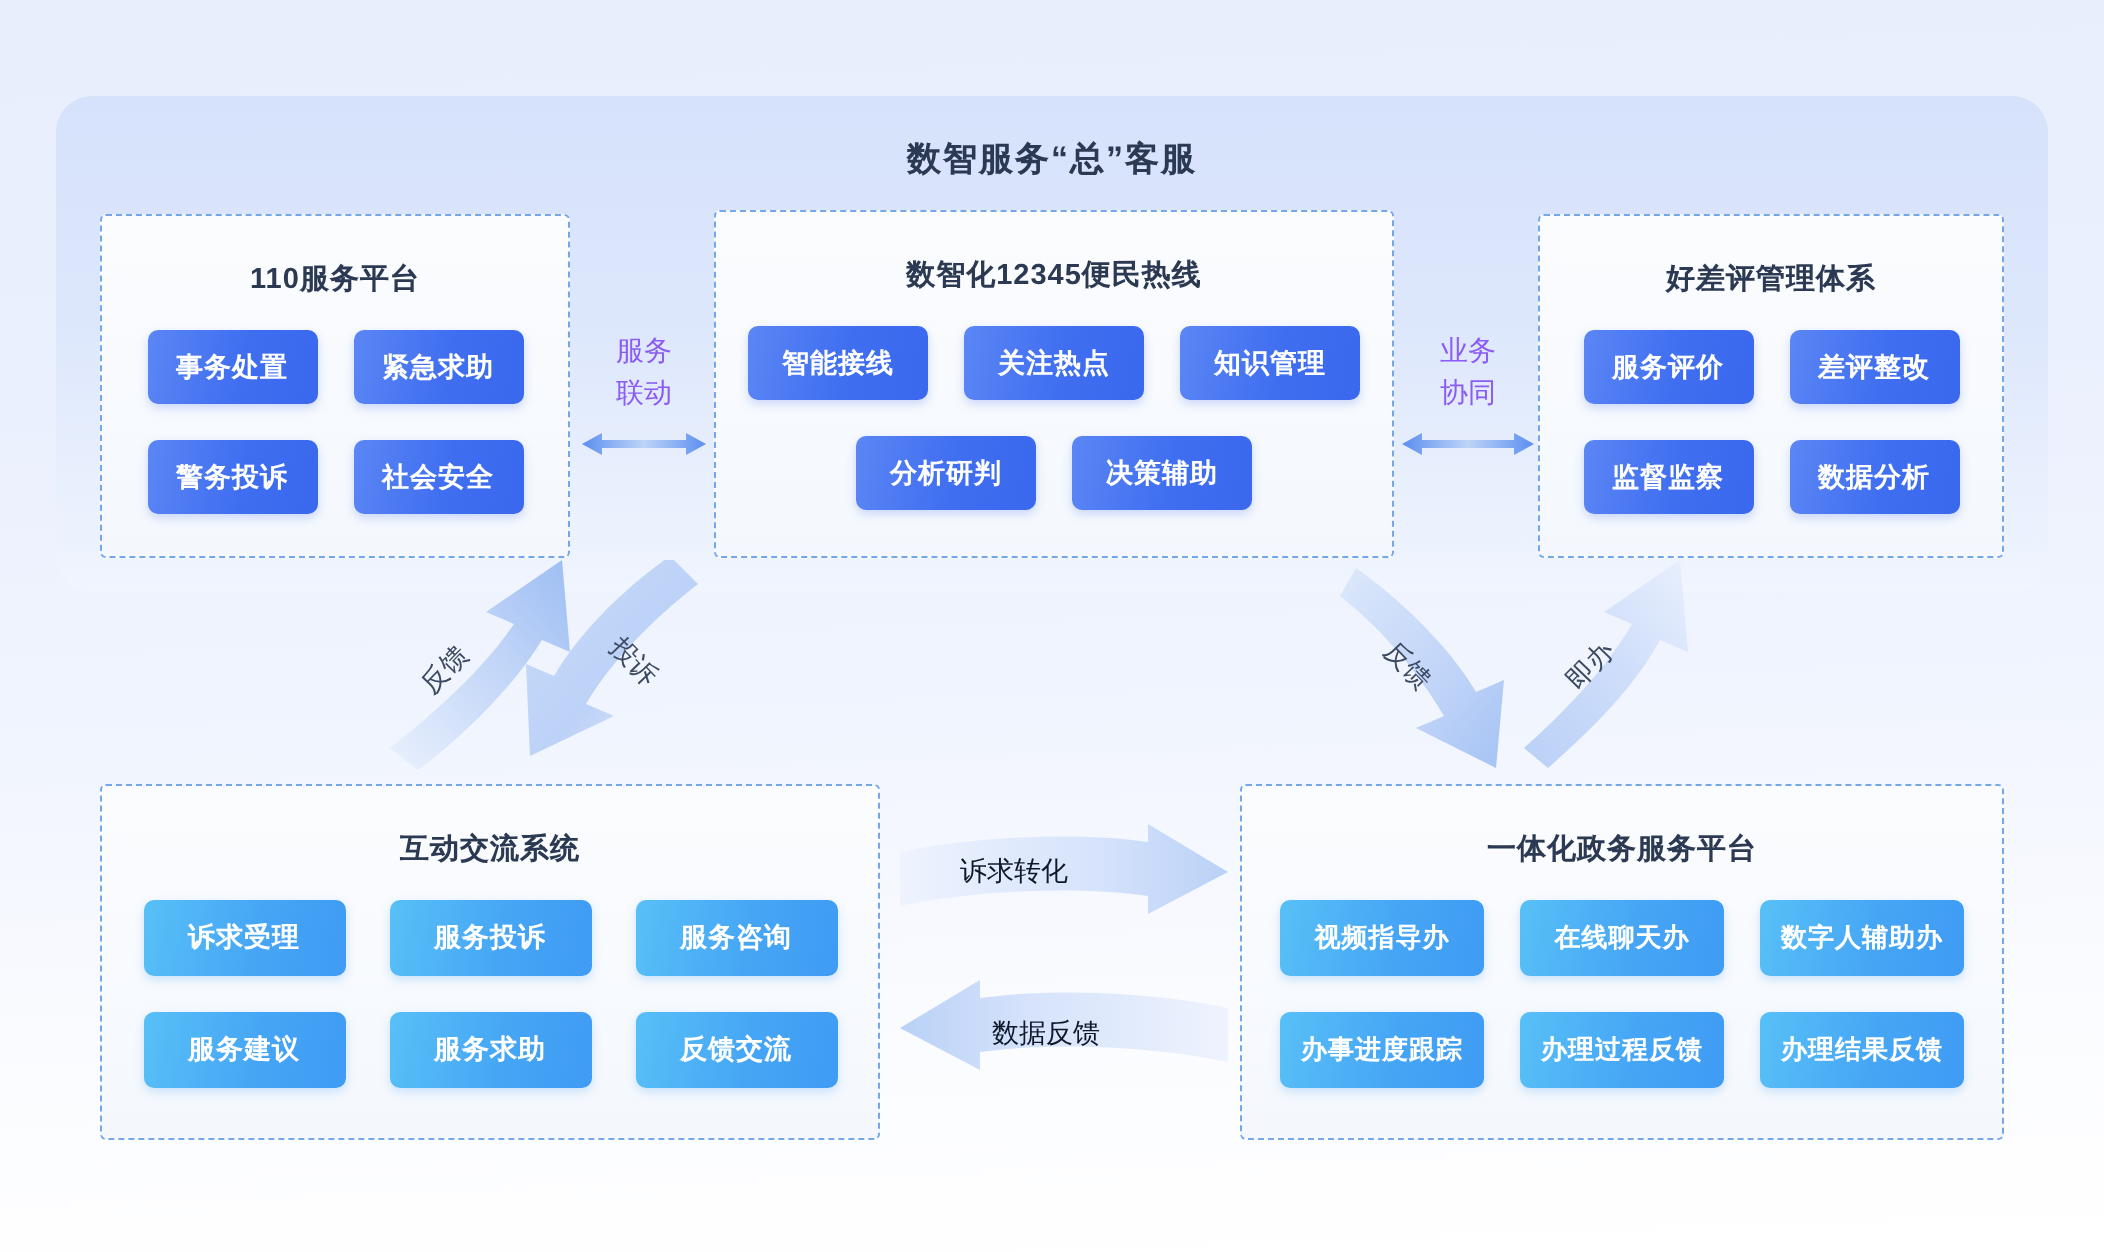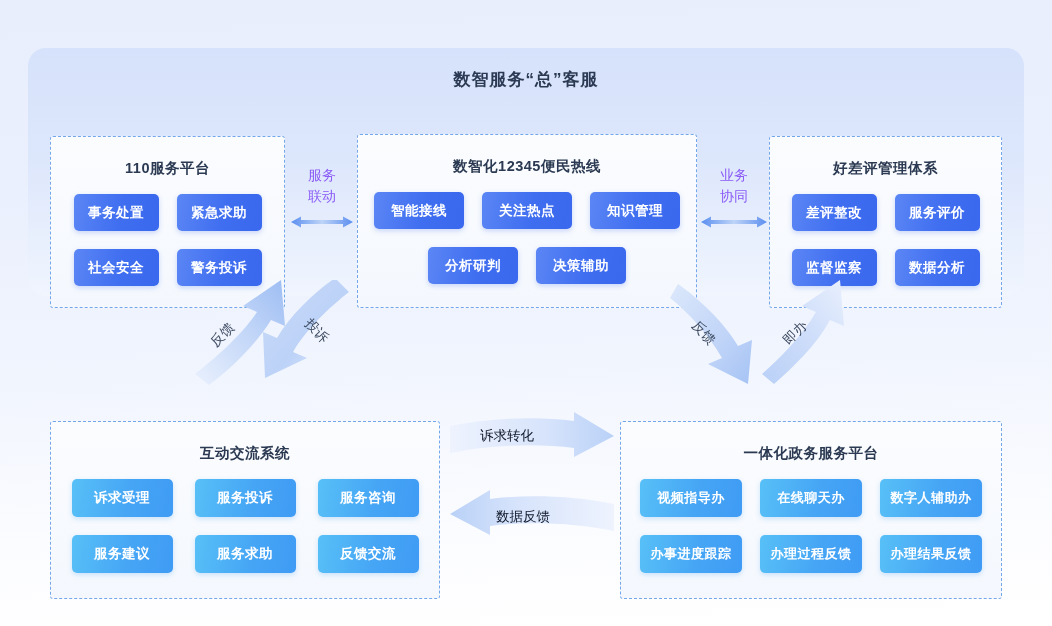--- a/index.html
+++ b/index.html
@@ -21,21 +21,20 @@
     font-size:17px;font-weight:bold;color:#2b3a52;letter-spacing:1px;
   }
 
   
   .panel{
     position:absolute;
     border:1.5px dashed #74a7ea;
     border-radius:3px;
     background:linear-gradient(180deg,#fbfcfe 0%,#f4f8fe 100%);
     box-sizing:border-box;
-    margin-top:29px;
   }
   .panel-title{
     text-align:center;font-size:14.5px;font-weight:bold;color:#2b3a52;
     margin-top:22px;letter-spacing:.5px;
   }
   .tagwrap{
     display:flex;flex-wrap:wrap;justify-content:center;
     margin-top:16px;
   }
   .tag{
@@ -99,41 +98,41 @@
 
 <div class="hero">
   <div class="hero-title">数智服务“总”客服</div>
 </div>
 
 <div class="panel" id="panel-110">
   <div class="panel-title">110服务平台</div>
   <div class="tagwrap">
     <div class="tag deep">事务处置</div>
     <div class="tag deep">紧急求助</div>
+    <div class="tag deep">警务投诉</div>
     <div class="tag deep">社会安全</div>
-    <div class="tag deep">警务投诉</div>
   </div>
 </div>
 
 <div class="panel" id="panel-12345">
   <div class="panel-title">数智化12345便民热线</div>
   <div class="tagwrap">
     <div class="tag deep">智能接线</div>
     <div class="tag deep">关注热点</div>
     <div class="tag deep">知识管理</div>
     <div class="tag deep">分析研判</div>
     <div class="tag deep">决策辅助</div>
   </div>
 </div>
 
 <div class="panel" id="panel-haochaping">
   <div class="panel-title">好差评管理体系</div>
   <div class="tagwrap">
+    <div class="tag deep">服务评价</div>
     <div class="tag deep">差评整改</div>
-    <div class="tag deep">服务评价</div>
     <div class="tag deep">监督监察</div>
     <div class="tag deep">数据分析</div>
   </div>
 </div>
 
 <div class="panel" id="panel-hudong">
   <div class="panel-title">互动交流系统</div>
   <div class="tagwrap">
     <div class="tag light">诉求受理</div>
     <div class="tag light">服务投诉</div>

